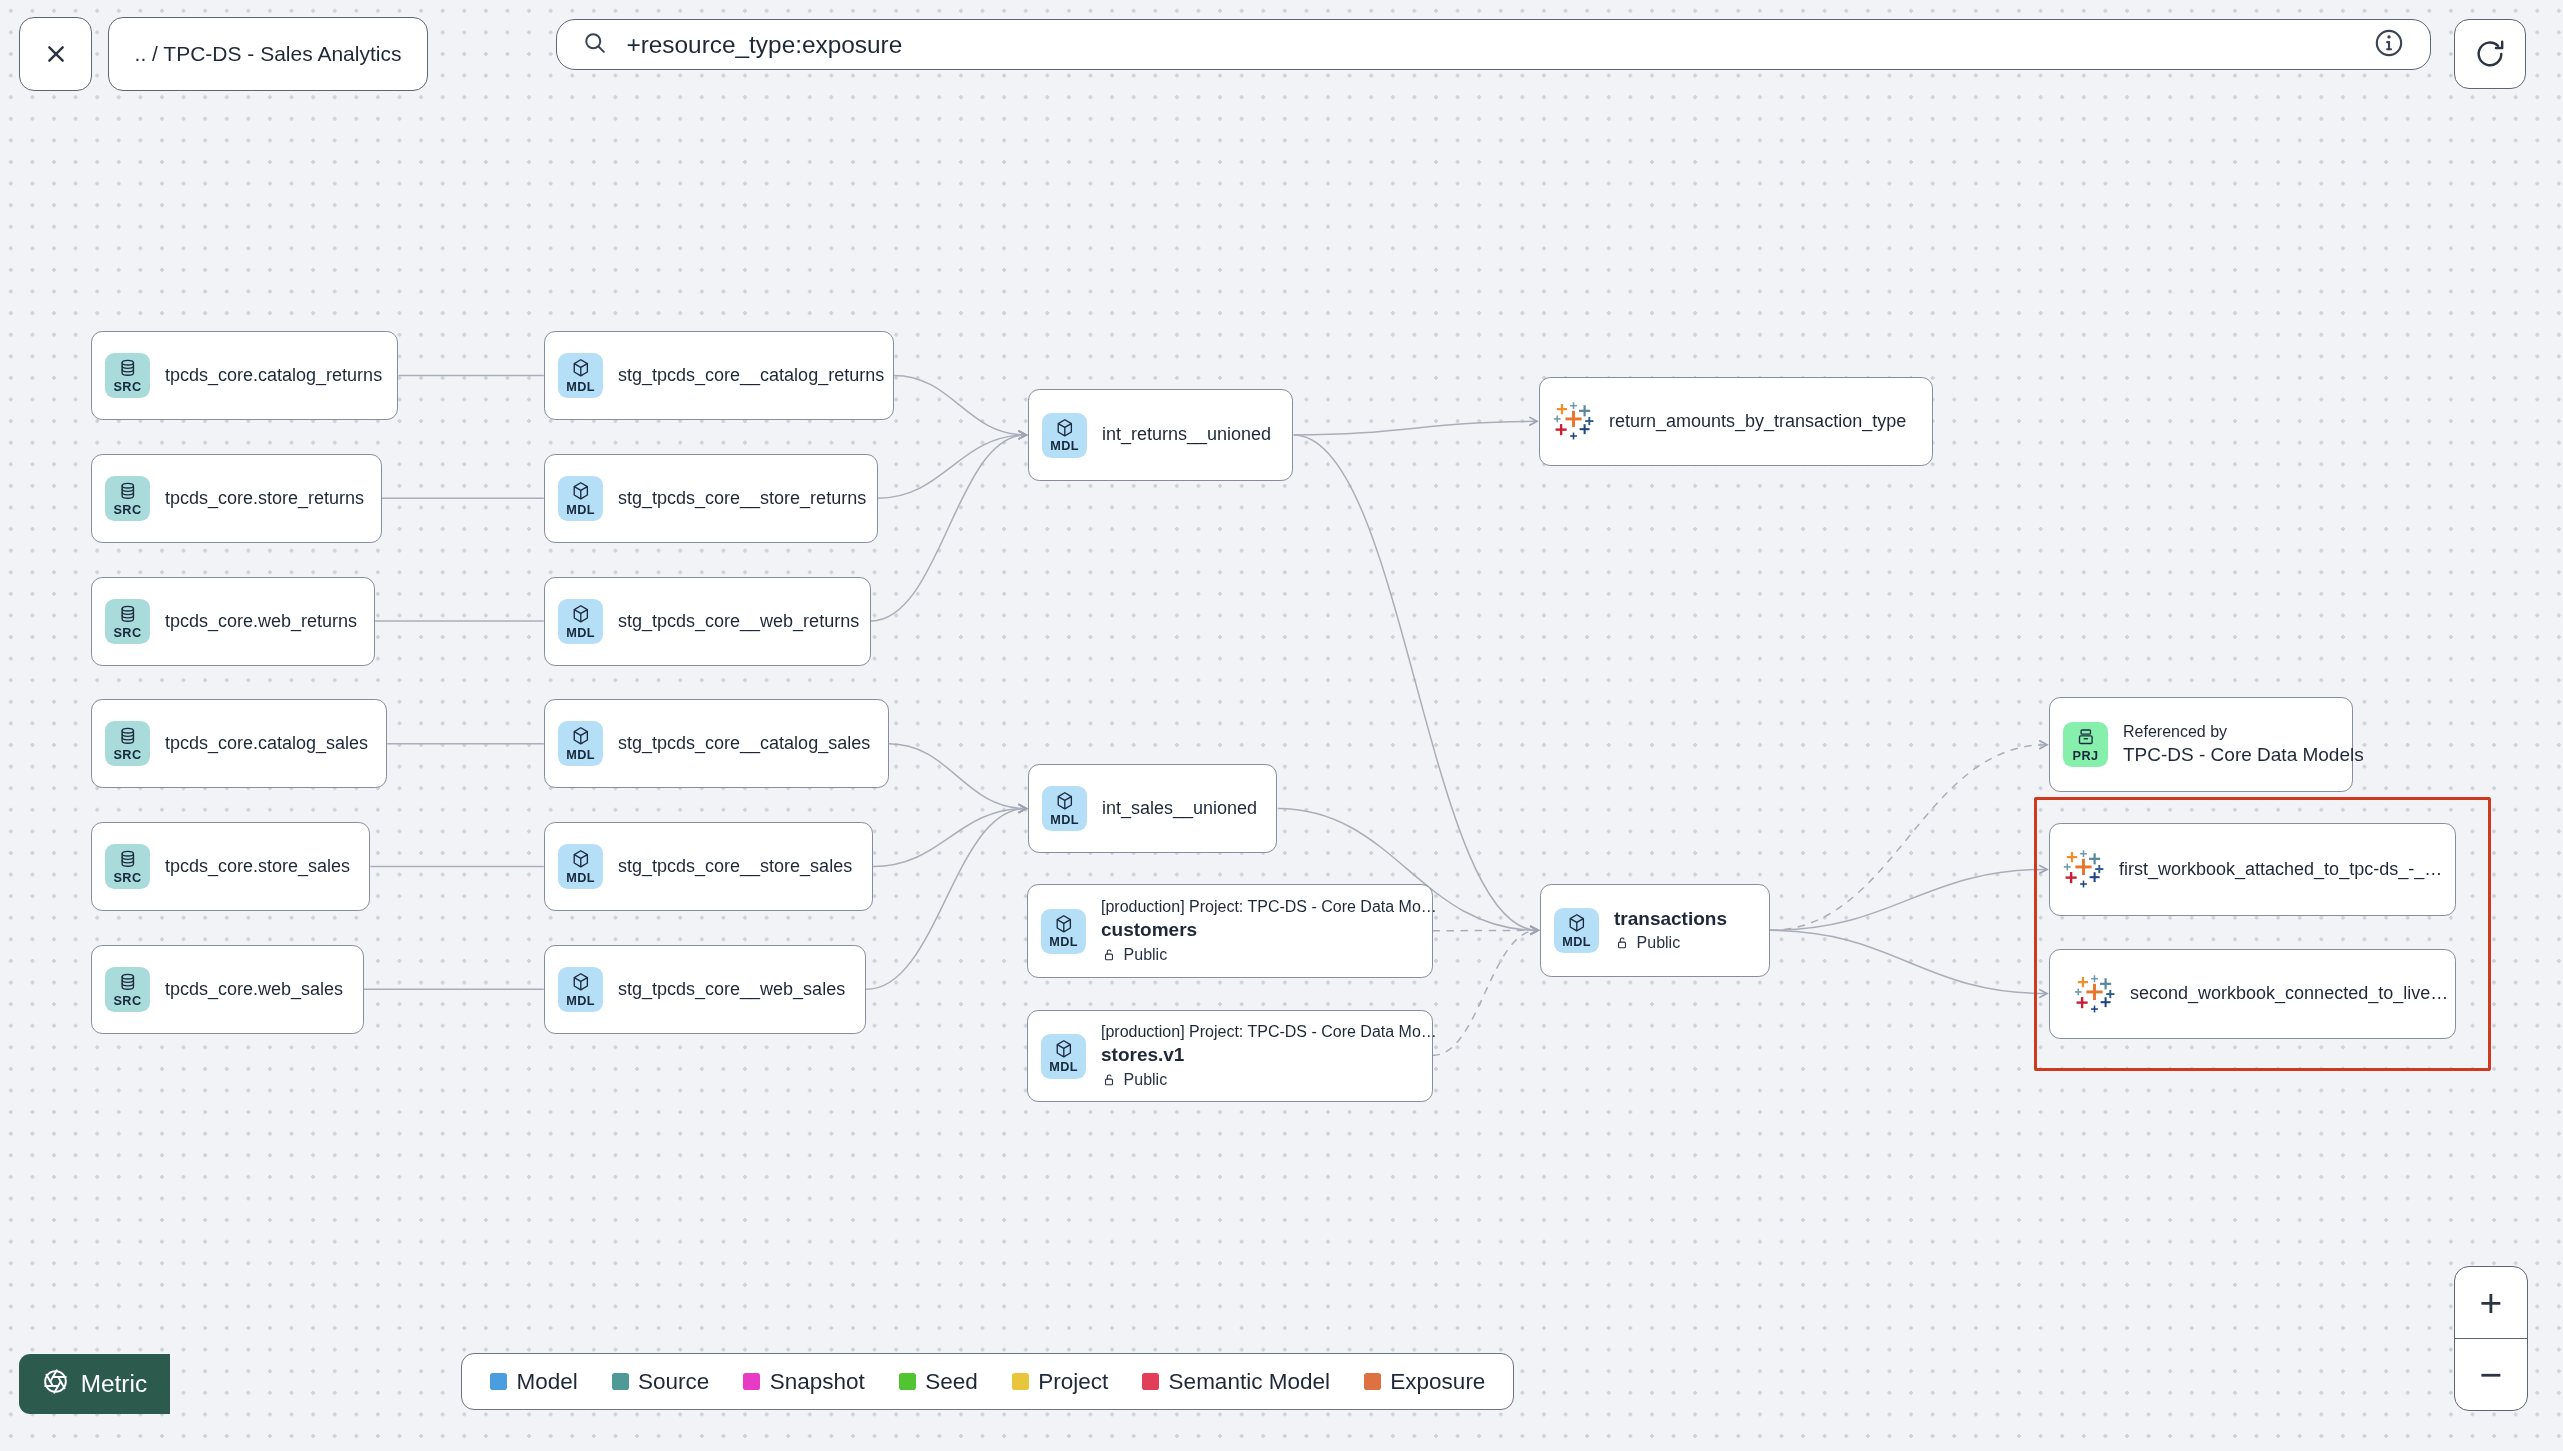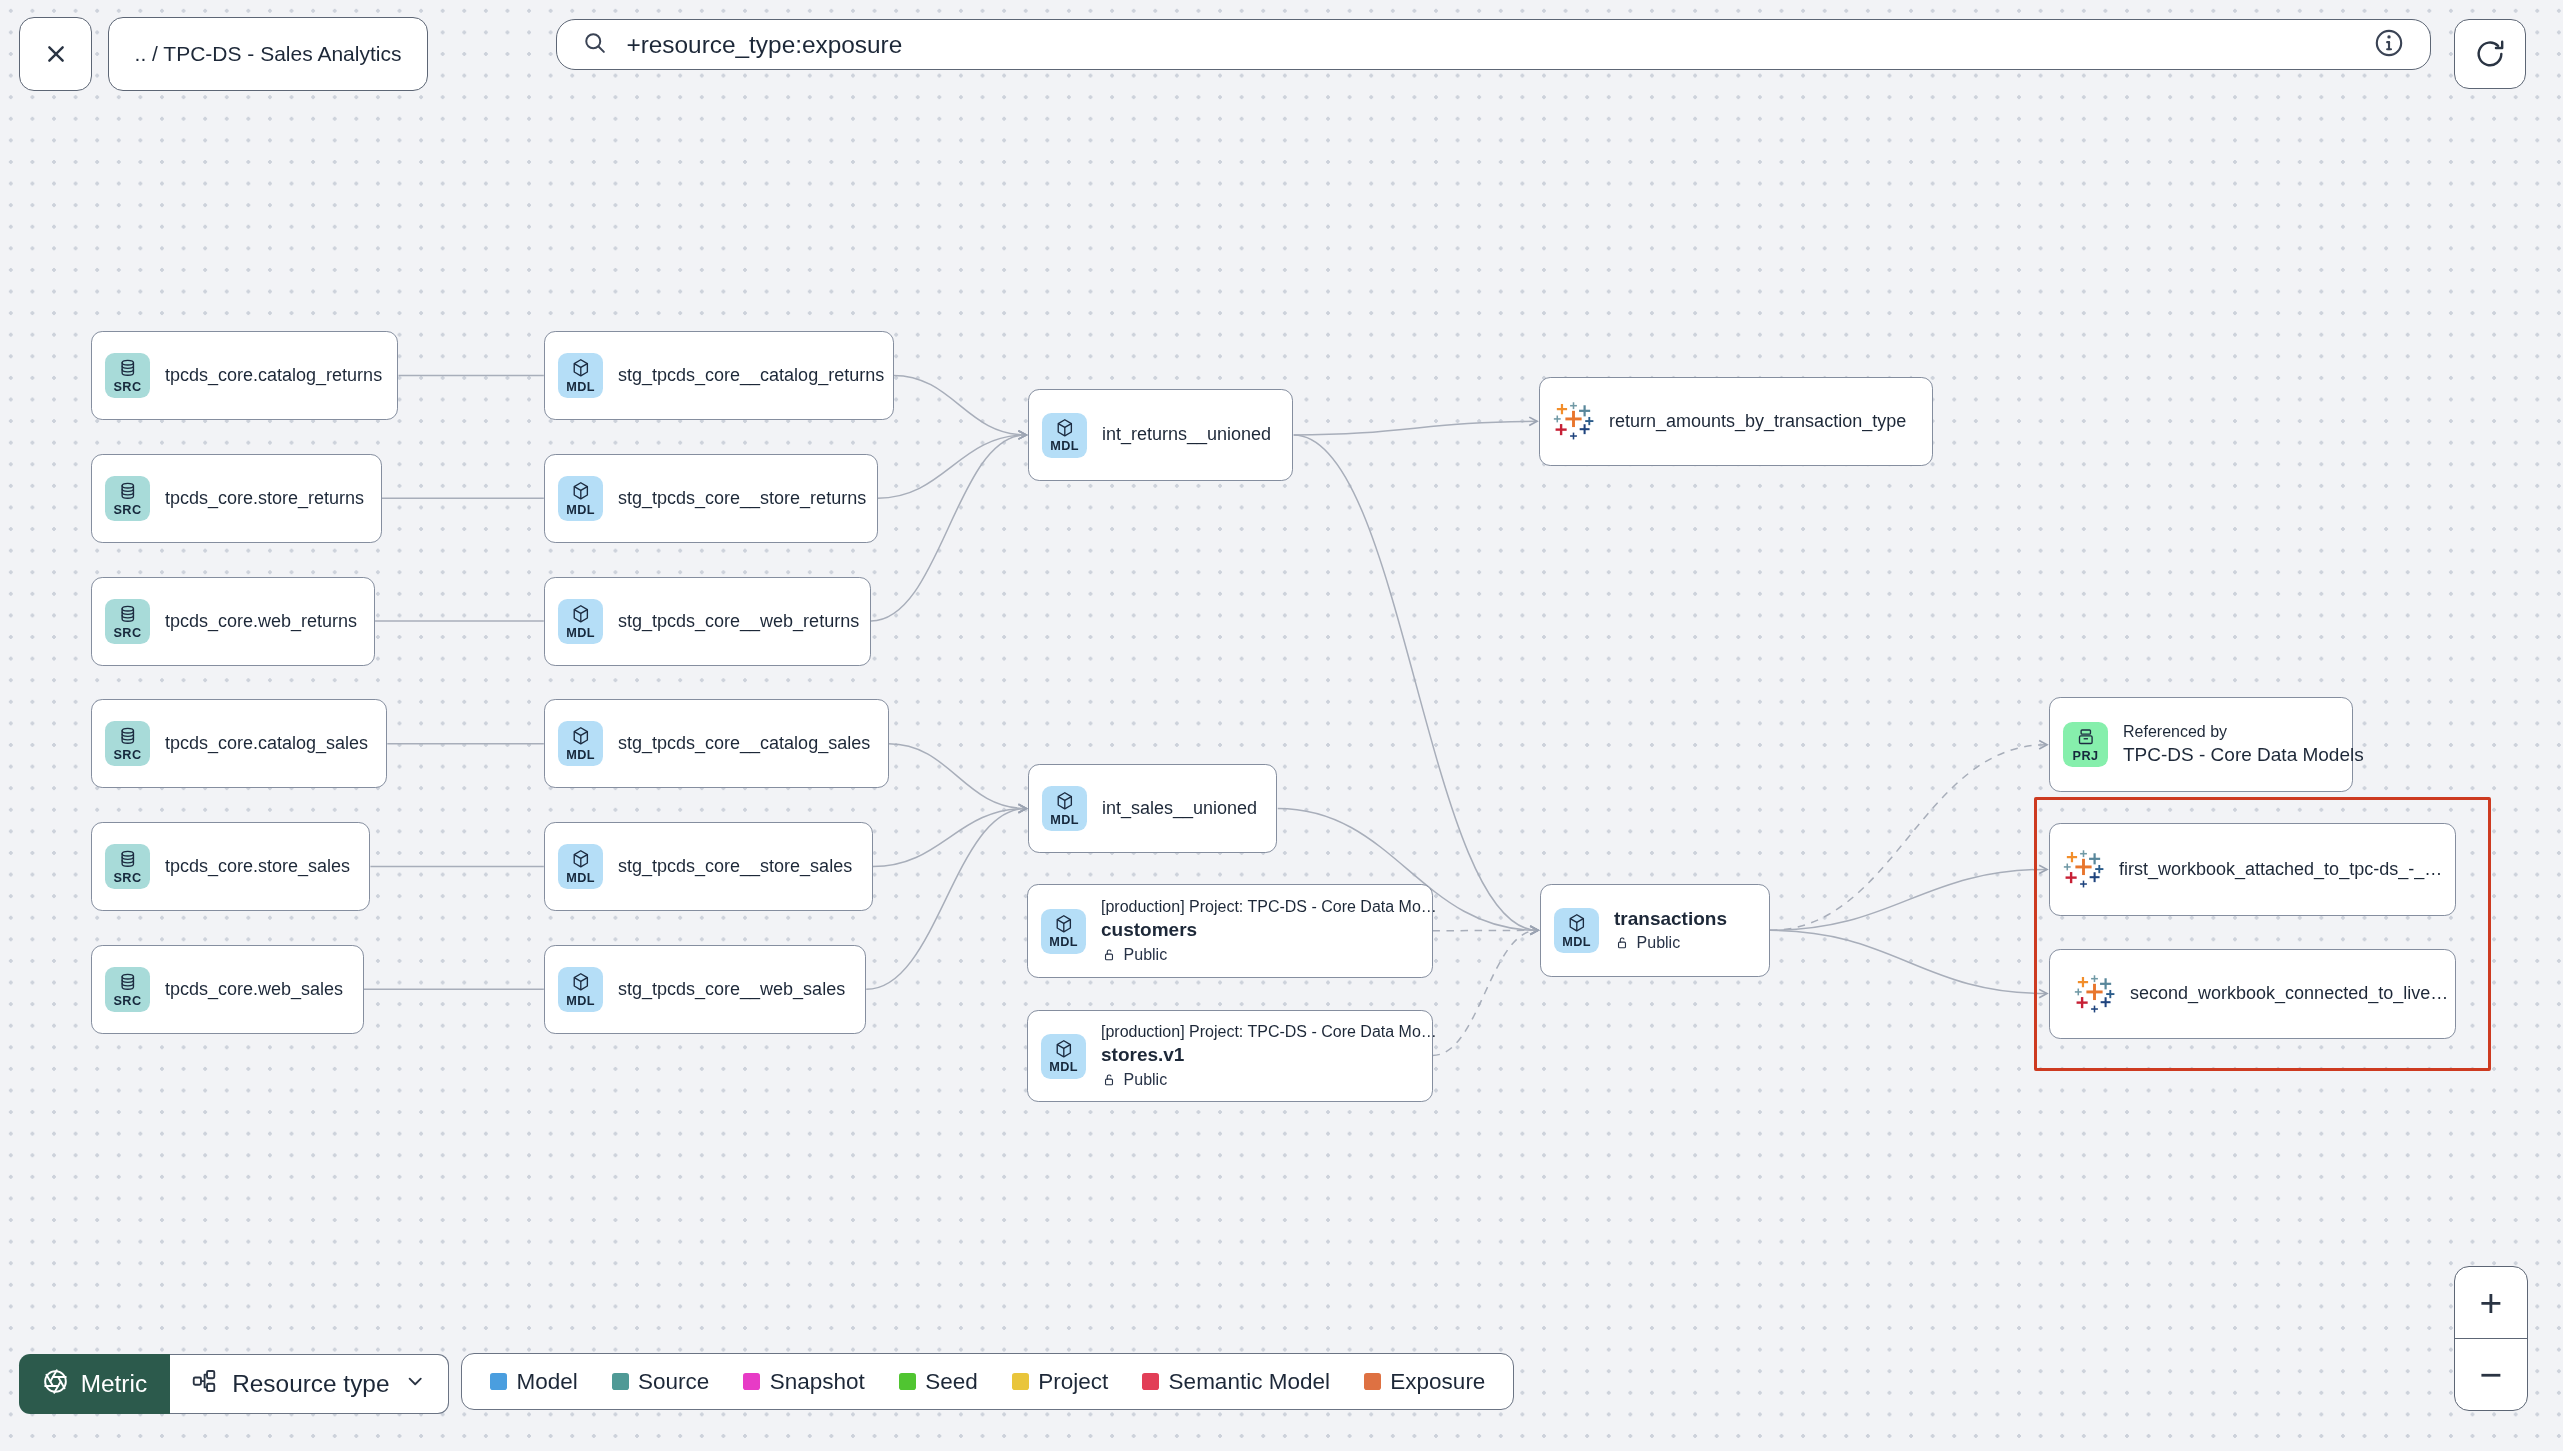--- a/index.html
+++ b/index.html
@@ -543,36 +543,20 @@
           <line x1="14.31" y1="8" x2="20.05" y2="17.94"></line>
           <line x1="9.69" y1="8" x2="21.17" y2="8"></line>
           <line x1="7.38" y1="12" x2="13.12" y2="2.06"></line>
           <line x1="9.69" y1="16" x2="3.95" y2="6.06"></line>
           <line x1="14.31" y1="16" x2="2.83" y2="16"></line>
           <line x1="16.62" y1="12" x2="10.88" y2="21.94"></line>
         </svg>
     </span>
     <span>Metric</span>
   </div>
-  <div id="lens-select">
-    <span>
-      <svg width="28" height="28" viewBox="0 0 24 24" fill="none" stroke="#2a3443" stroke-width="1.6" stroke-linejoin="round">
-          <rect x="3.2" y="9" width="6.2" height="6.2" rx="1.2"></rect>
-          <rect x="14.6" y="3.4" width="6.2" height="6.2" rx="1.2"></rect>
-          <rect x="14.6" y="14.4" width="6.2" height="6.2" rx="1.2"></rect>
-          <path d="M9.4 12.1h3.1M12.5 12.1V6.5h2.1M12.5 12.1v5.4h2.1"></path>
-        </svg>
-    </span>
-    <span>Resource type</span>
-    <span>
-      <svg width="24.4" height="24.4" viewBox="0 0 24 24" fill="none" stroke="#2a3443" stroke-width="1.8" stroke-linecap="round" stroke-linejoin="round">
-          <path d="M6.5 9.5l5.5 5.5 5.5-5.5"></path>
-        </svg>
-    </span>
-  </div>
 </div>
 
 <div id="legend">
     <span class="legend-item">
       <span class="legend-swatch" style="background: rgb(74, 158, 223);"></span>
       <span>Model</span>
     </span>
     <span class="legend-item">
       <span class="legend-swatch" style="background: rgb(79, 154, 150);"></span>
       <span>Source</span>

